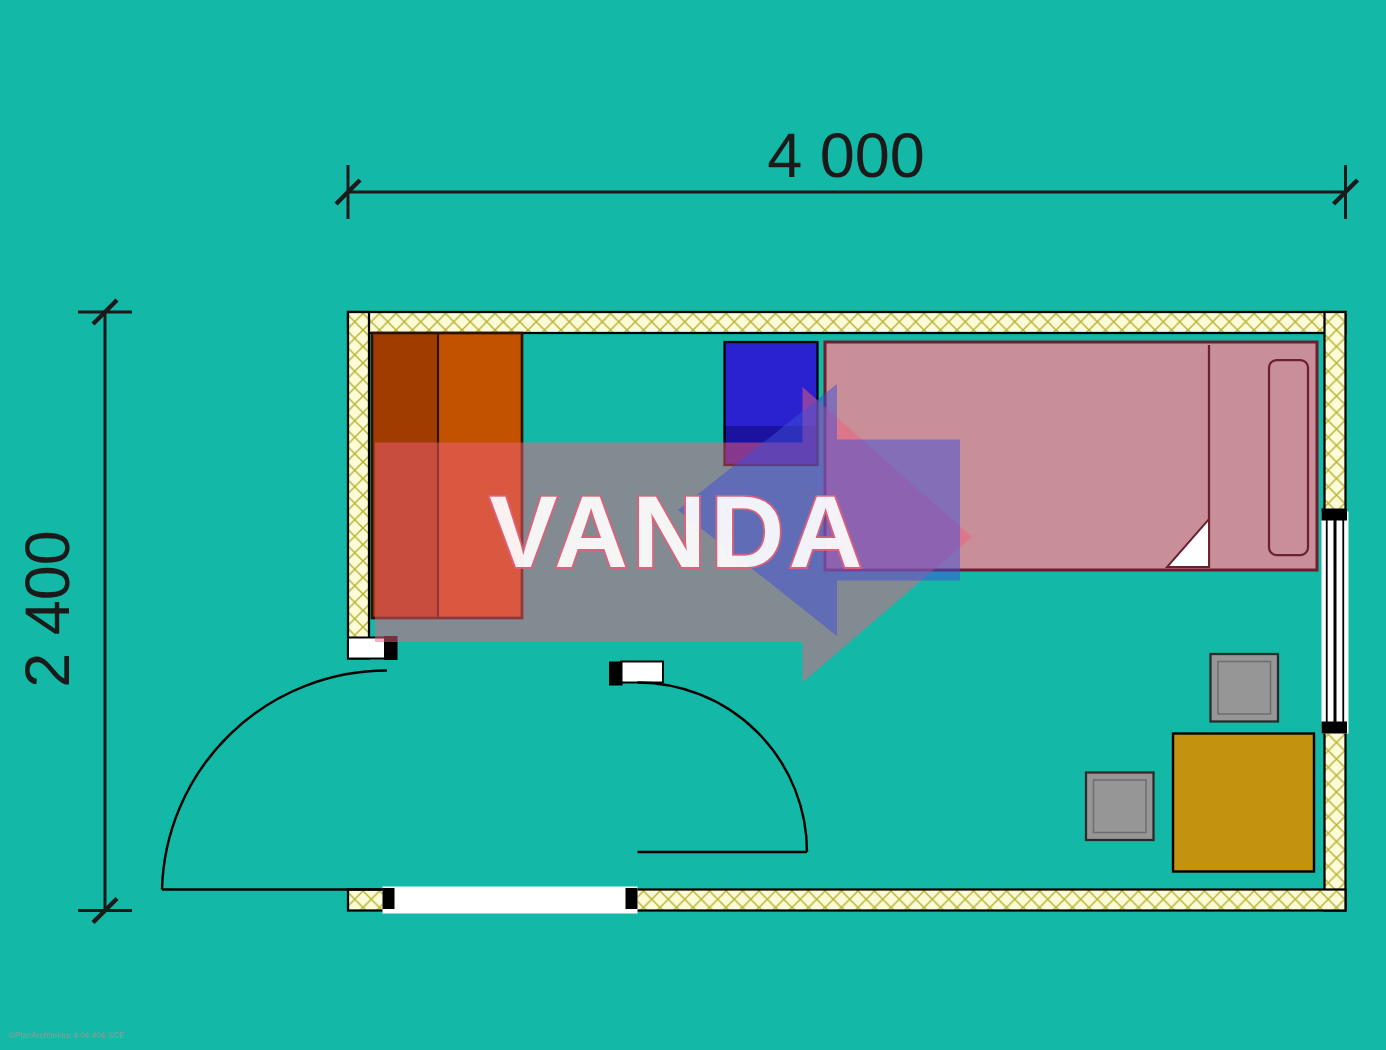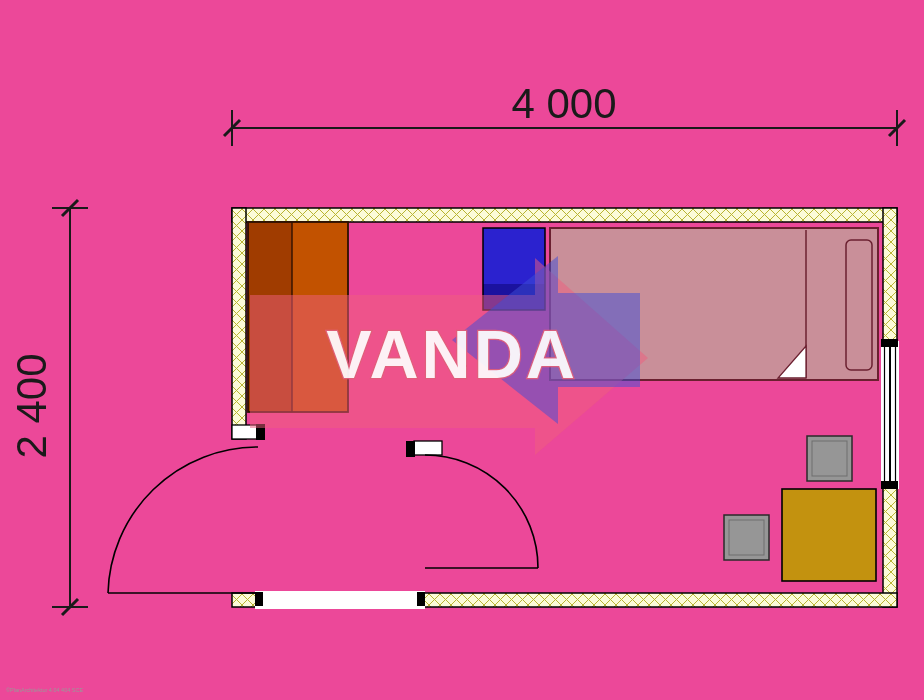--- a/index.html
+++ b/index.html
@@ -1,16 +1,16 @@
 <!DOCTYPE html>
 <html><head>
 <meta charset="utf-8">
 <style>
   html,body{margin:0;padding:0;background:#ffffff;}
-  .canvas{position:relative;width:924px;height:700px;background:#ec4899;overflow:hidden;
+  .canvas{position:relative;width:924px;height:700px;background:#14b8a6;overflow:hidden;
           font-family:"Liberation Sans", sans-serif;}
   svg{display:block;}
   text{font-family:"Liberation Sans", sans-serif;}
 </style>
 </head>
 <body>
 
 <div class="canvas">
 <svg width="924" height="700" viewBox="0 0 924 700">
 

